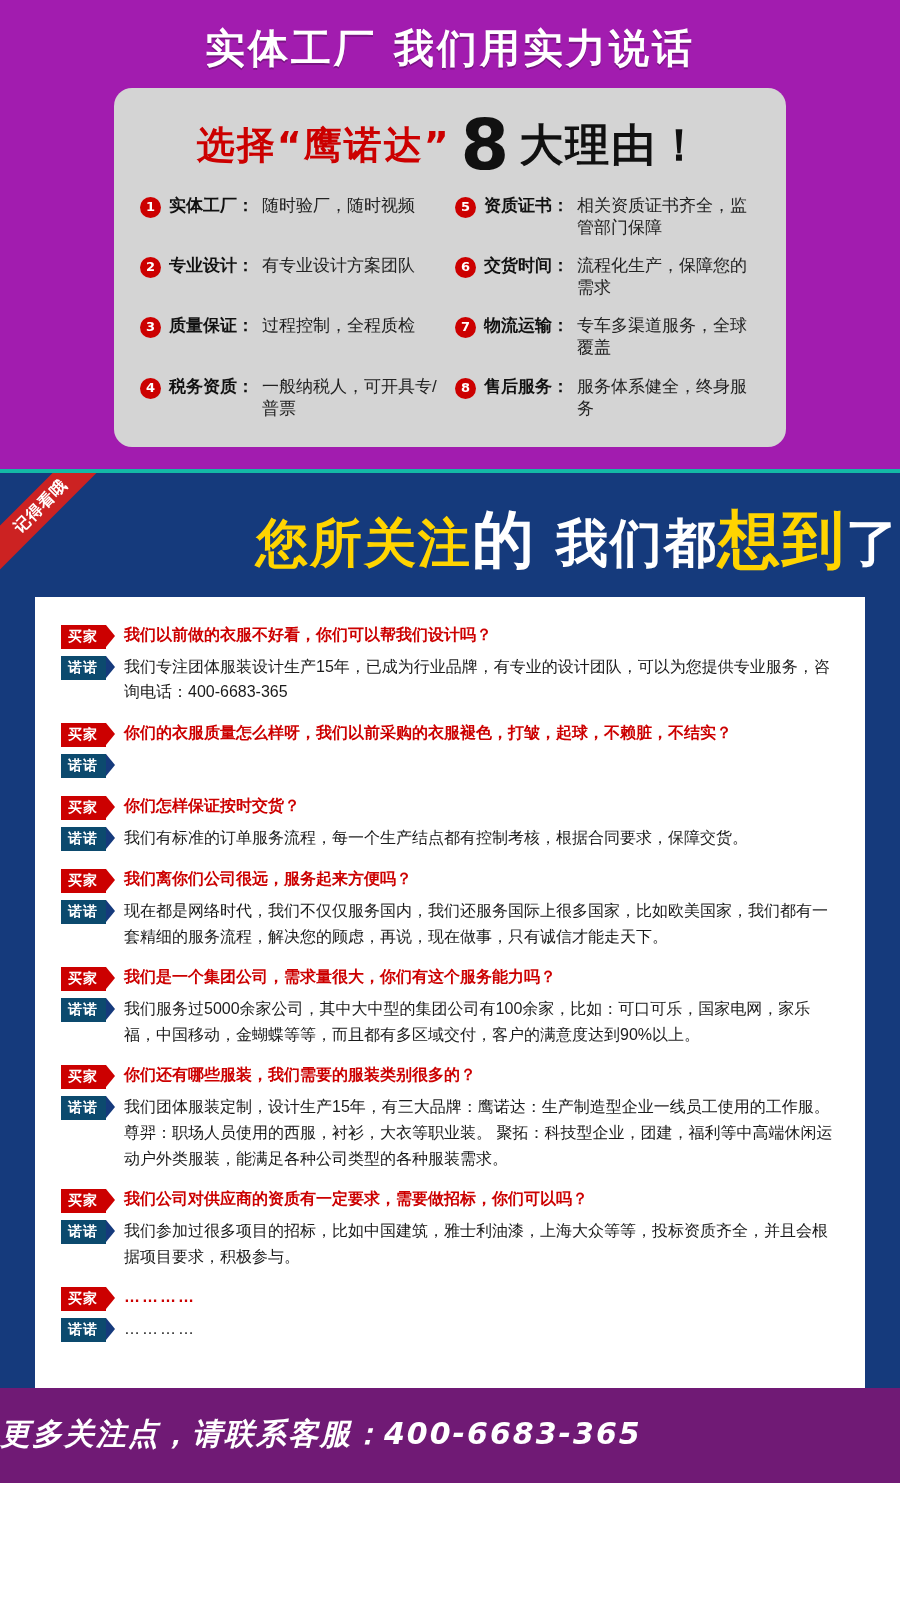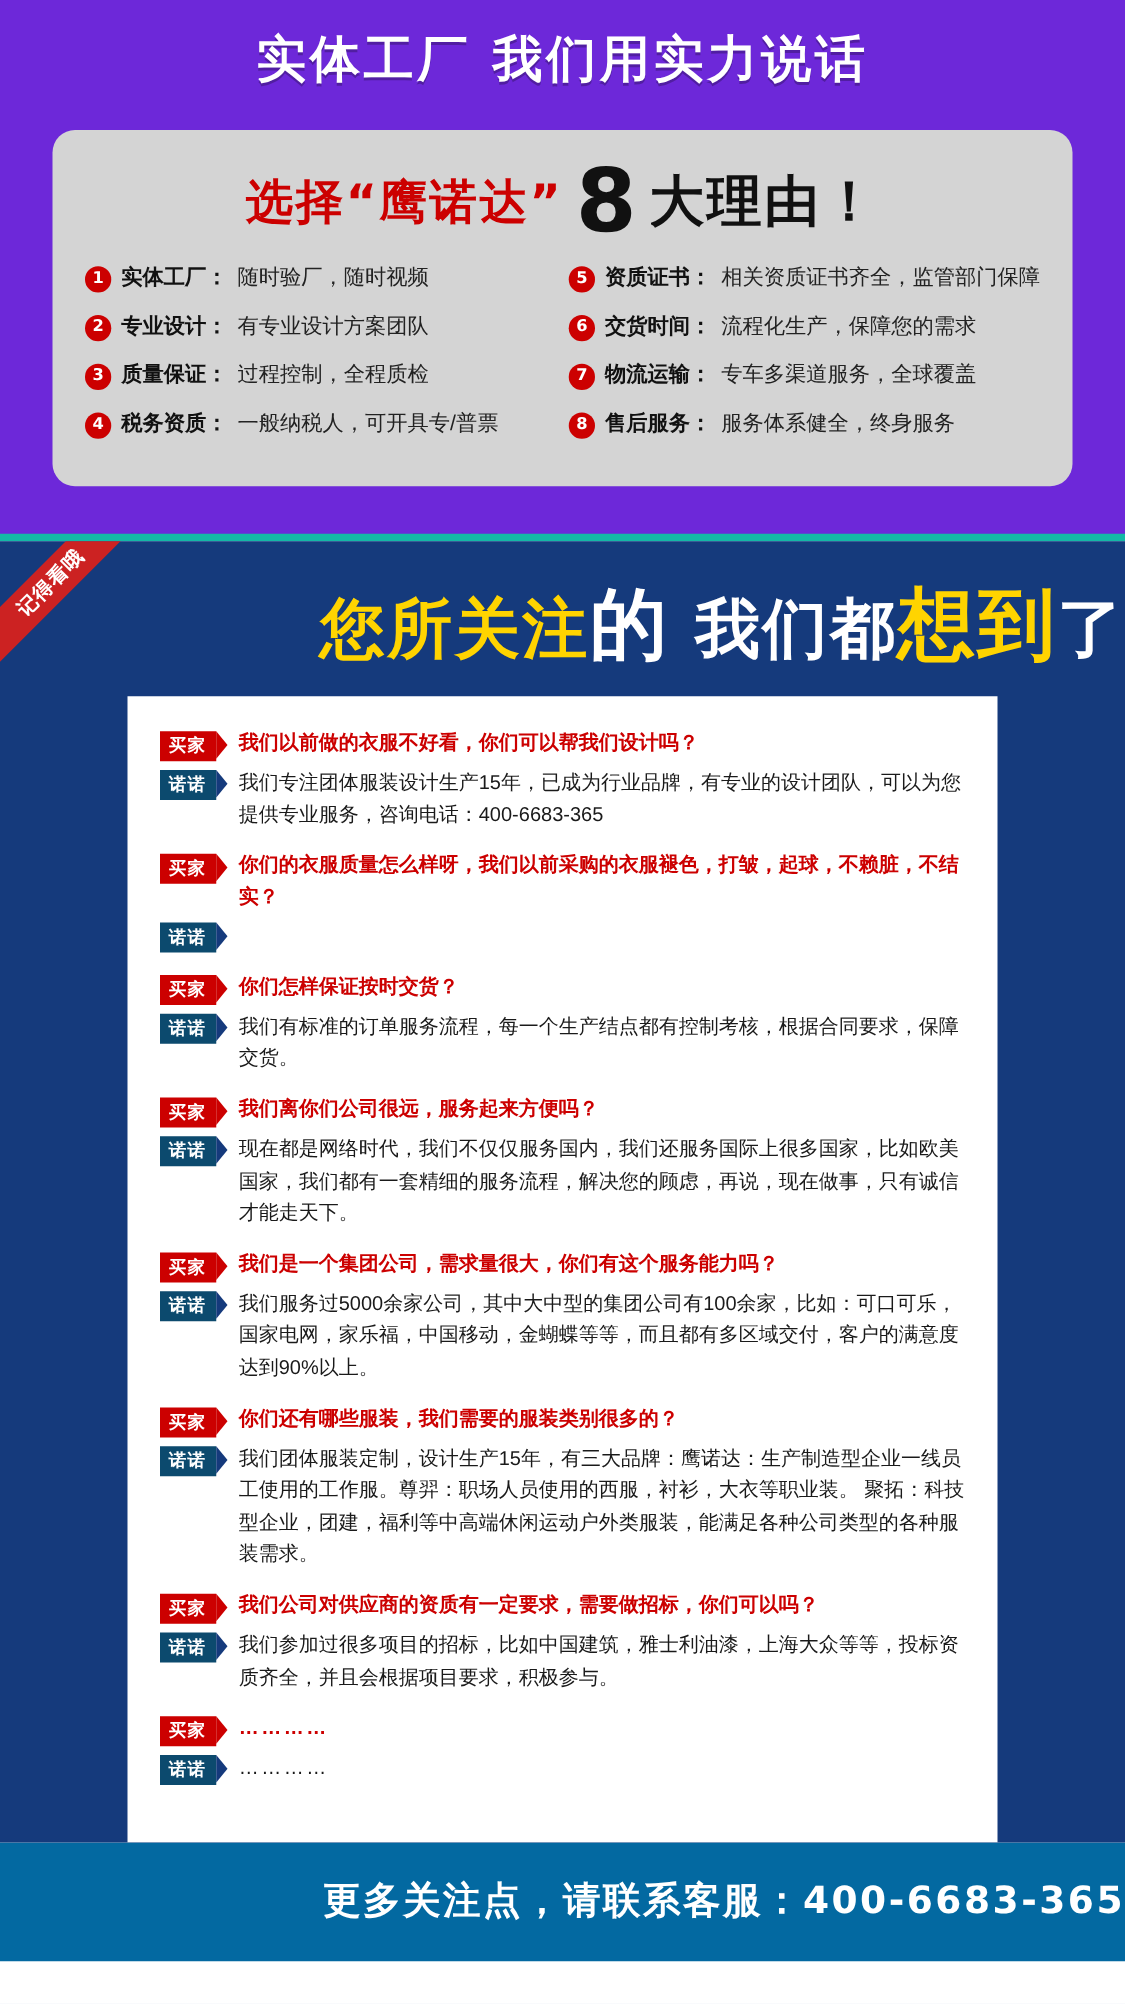--- a/index.html
+++ b/index.html
@@ -10,41 +10,41 @@
   }
   .page {
     width: 900px;
     min-height: 1603px;
     position: relative;
     background: #ffffff;
   }
 
   
   .sec1 {
-    background: #6d28d9;
+    background: #a21caf;
     padding: 18px 0 22px 0;
-    border-bottom: 6px solid #14b8a6;
+    border-bottom: 4px solid #14b8a6;
   }
   .sec1-title {
     text-align: center;
     color: #ffffff;
     font-size: 40px;
     font-weight: bold;
     letter-spacing: 3px;
     line-height: 1.2;
     padding: 6px 0 16px 0;
     font-family: "DejaVu Sans", "Liberation Sans", sans-serif;
     text-shadow: 0 2px 0 rgba(0,0,0,0.25);
   }
   .reasons-card {
-    width: 816px;
-    margin: 16px auto;
+    width: 672px;
+    margin: 0 auto;
     background: #d4d4d4;
     border-radius: 18px;
-    padding: 20px 26px 38px 26px;
+    padding: 20px 26px 27px 26px;
   }
   .reasons-head {
     display: flex;
     align-items: center;
     justify-content: center;
     gap: 4px;
     padding: 6px 0 18px 0;
   }
   .reasons-head .rh-red {
     color: #cc0000;
@@ -131,21 +131,21 @@
     font-family: "DejaVu Sans", "Liberation Sans", sans-serif;
     line-height: 1;
     white-space: nowrap;
   }
   .t-y { color: #ffd400; font-size: 52px; letter-spacing: 2px; }
   .t-w { color: #ffffff; font-size: 52px; letter-spacing: 2px; }
   .t-y-big { color: #ffd400; font-size: 62px; letter-spacing: 2px; }
   .t-w-big { color: #ffffff; font-size: 62px; letter-spacing: 2px; }
 
   .qa-card {
-    width: 696px;
+    width: 830px;
     margin: 0 auto;
     background: #ffffff;
     padding: 26px 26px 30px 26px;
   }
   .qa-block { margin-bottom: 16px; }
   .qa-row {
     display: flex;
     align-items: flex-start;
     gap: 8px;
     margin-bottom: 5px;
@@ -183,23 +183,24 @@
   .atext {
     color: #1a1a1a;
     font-size: 16px;
     line-height: 1.6;
     padding-left: 10px;
   }
   .dots { letter-spacing: 2px; }
 
   
   .footer {
-    background: #0369a1;
-    text-align: right;
+    background: #701a75;
+    text-align: left;
     padding: 26px 0 28px 0;
+    font-style: italic;
   }
   .footer-text {
     color: #ffffff;
     font-size: 30px;
     font-weight: bold;
     letter-spacing: 2px;
     font-family: "DejaVu Sans", "Liberation Sans", sans-serif;
   }
 </style>
 </head>

